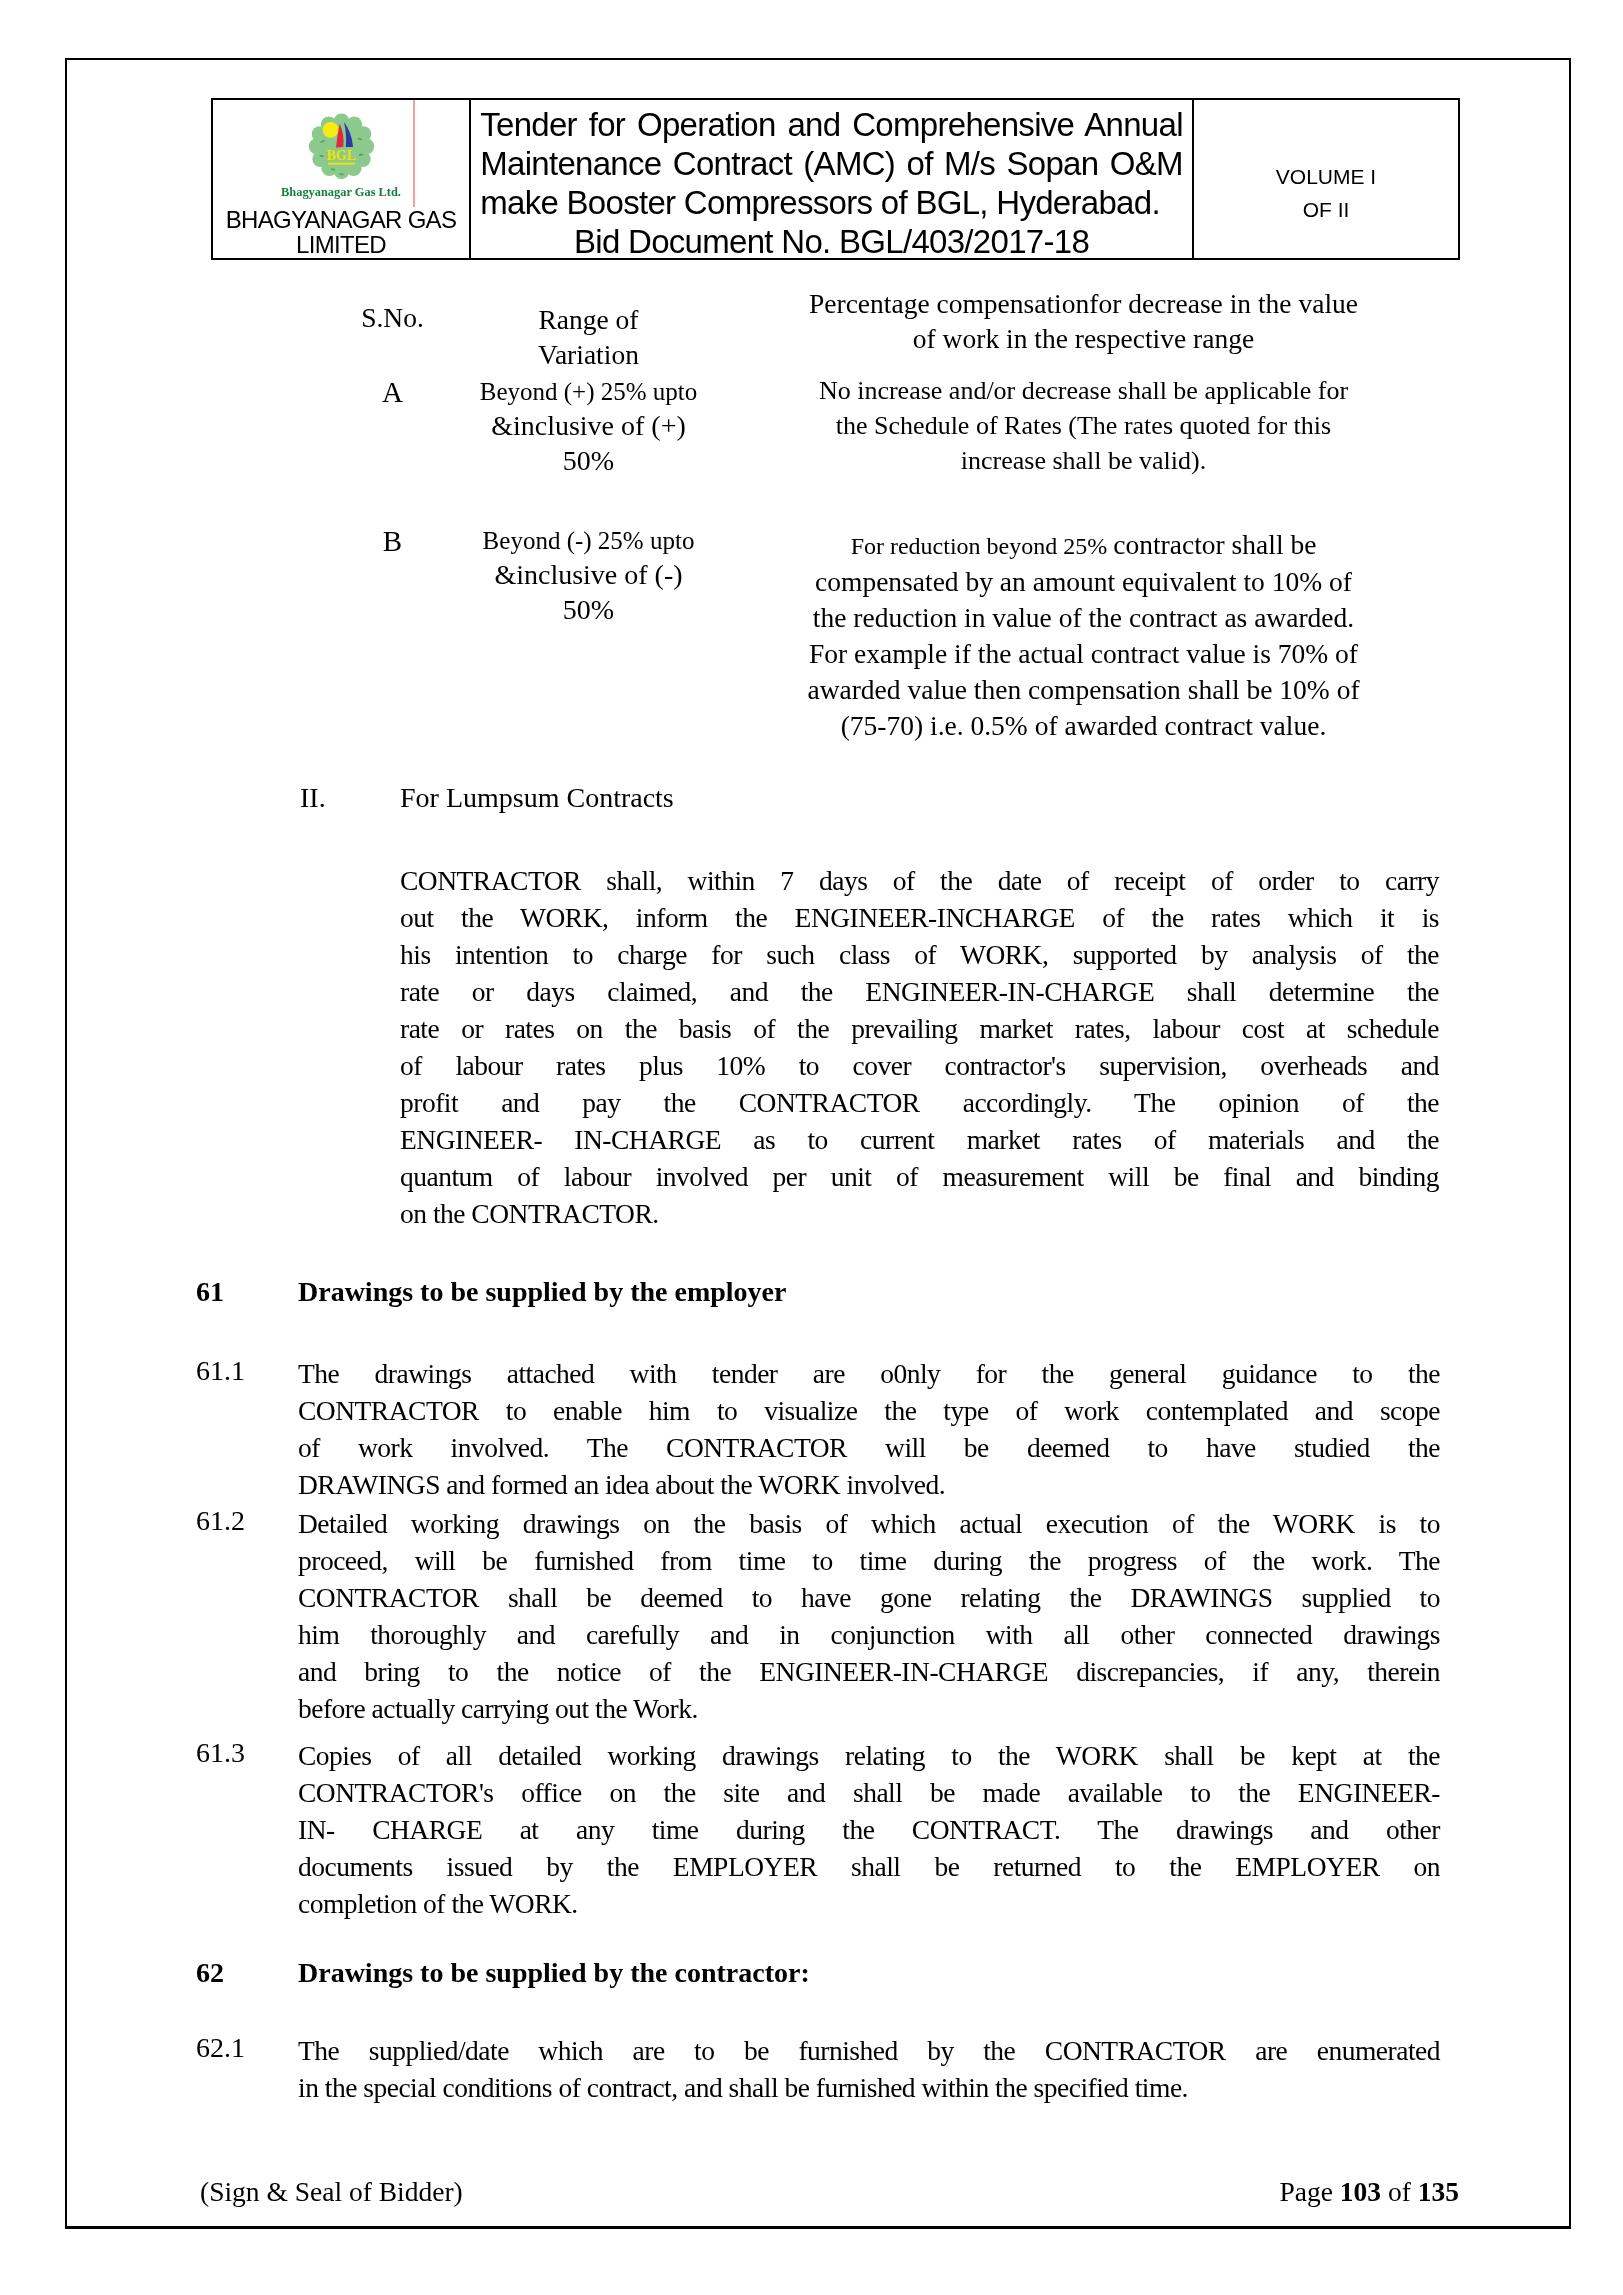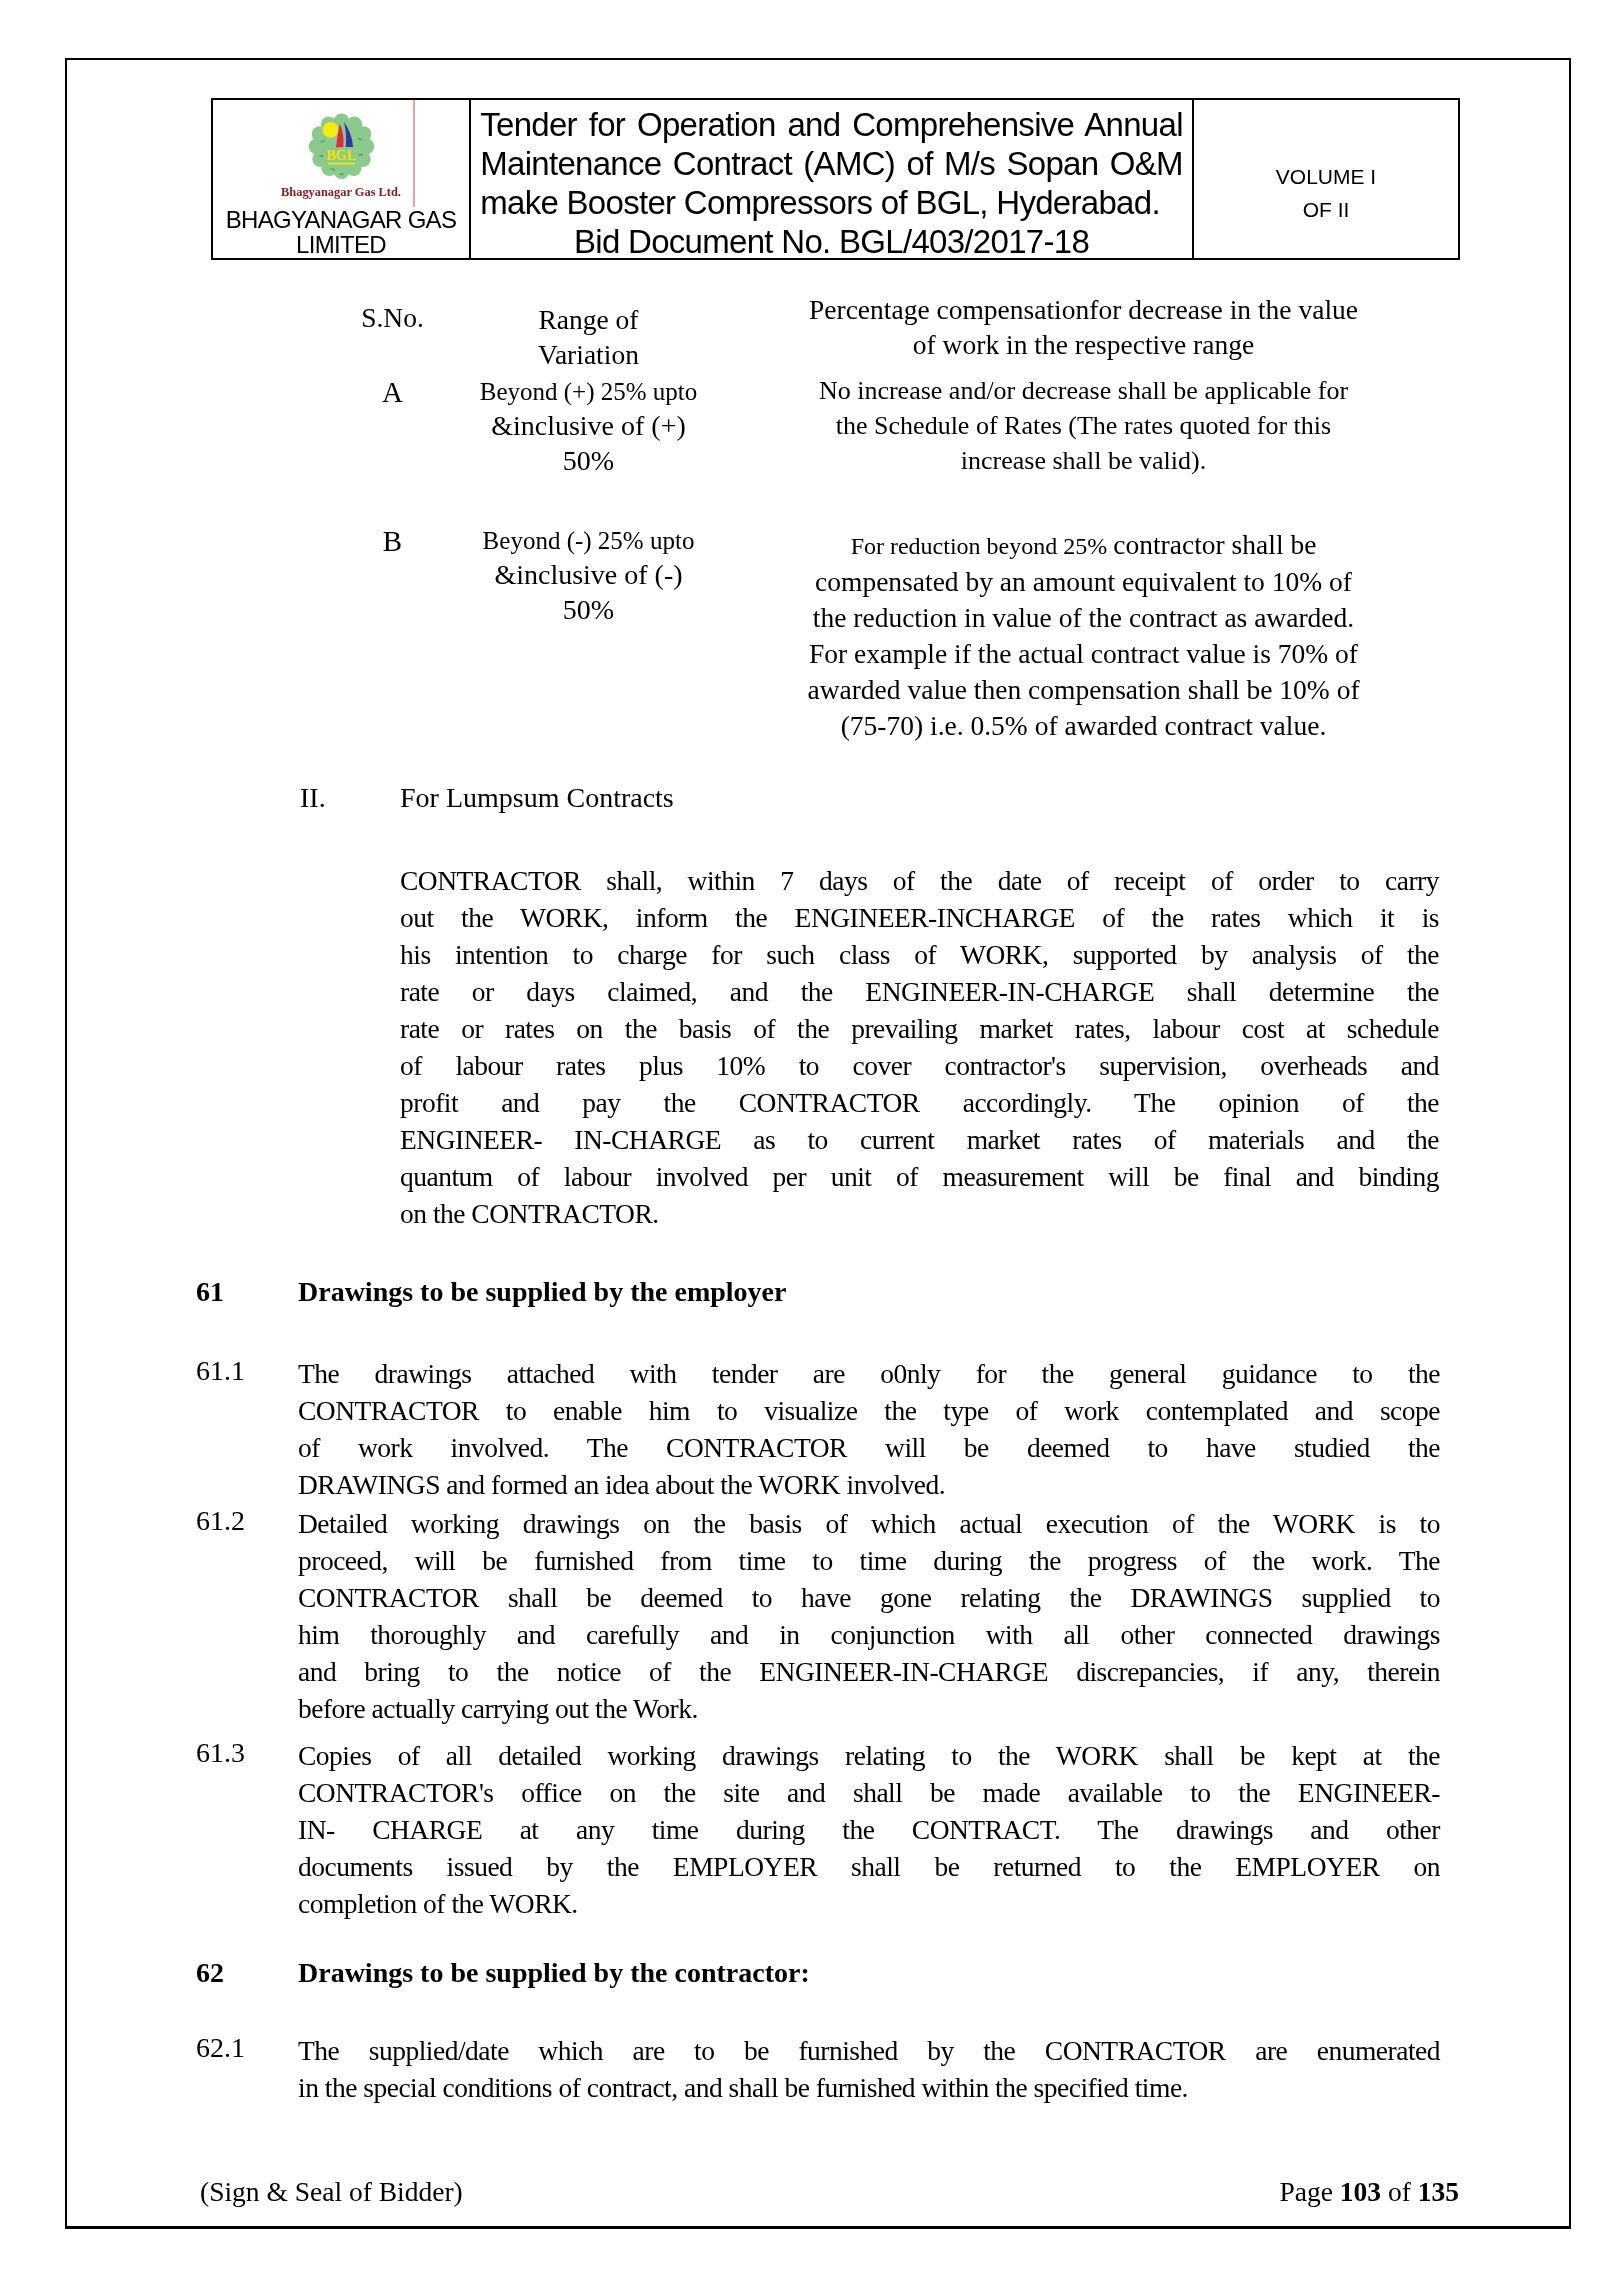--- a/index.html
+++ b/index.html
@@ -17,21 +17,21 @@
     position:absolute; left:211px; top:98px; width:1249px; height:162px;
     border:2.6px solid #000; box-sizing:border-box; display:flex; background:#fff;
   }
   .hcell { box-sizing:border-box; }
   .c1 { width:258px; border-right:2.6px solid #000; position:relative; }
   .c2 { width:723px; border-right:2.6px solid #000; padding:5.2px 9.2px 0 9.2px; }
   .c3 { flex:1; text-align:center; }
   .redline { position:absolute; left:200px; top:0; width:2px; height:107px; background:#f2a09a; }
   .logo { display:block; margin:10.5px auto 0 auto; width:73px; height:73px; }
   .logo-caption {
-    text-align:center; color:#7f1d1d; font-size:12.4px; font-weight:bold;
+    text-align:center; color:#15803d; font-size:12.4px; font-weight:bold;
     line-height:14.4px; margin-top:1.3px; font-family:"Liberation Serif", serif;
   }
   .company {
     font-family:"Liberation Sans", sans-serif; font-size:24px; line-height:25px;
     text-align:center; margin-top:7.9px; letter-spacing:-0.7px;
   }
   .tl {
     font-family:"Liberation Sans", sans-serif; font-size:33px; line-height:39px;
     white-space:nowrap; letter-spacing:-0.7px;
   }
@@ -40,21 +40,21 @@
   .volume {
     font-family:"Liberation Sans", sans-serif; font-size:21px; line-height:33px;
     padding-top:60px; text-align:center;
   }
 
   
   .vcell { position:absolute; text-align:center; }
   .vcell .ln { text-align:center; white-space:nowrap; }
   .vh1 { left:340px; top:302px; width:105px; font-size:27.5px; }
   .vh2 { left:461px; top:302px; width:255px; font-size:27.5px; line-height:35px; }
-  .vh3 { left:743px; top:292px; width:681px; font-size:27.5px; line-height:35px; }
+  .vh3 { left:743px; top:286px; width:681px; font-size:27.5px; line-height:35px; }
   .va1 { left:340px; top:376px; width:105px; font-size:29px; }
   .va2 { left:461px; top:376px; width:255px; line-height:34px; }
   .va2 .small, .vb2 .small { font-size:25px; line-height:32px; text-align:center; white-space:nowrap; }
   .va2 .sub .ln, .vb2 .sub .ln { font-size:28px; line-height:35px; }
   .va3 { left:743px; top:373px; width:681px; font-size:26px; line-height:35px; }
   .vb1 { left:340px; top:525px; width:105px; font-size:29px; }
   .vb2 { left:461px; top:525px; width:255px; line-height:34px; }
   .vb3 { left:743px; top:527px; width:681px; font-size:27.5px; line-height:36px; }
   .vb3 .small { font-size:24px; }
   .vb3 .ln { white-space:nowrap; }

